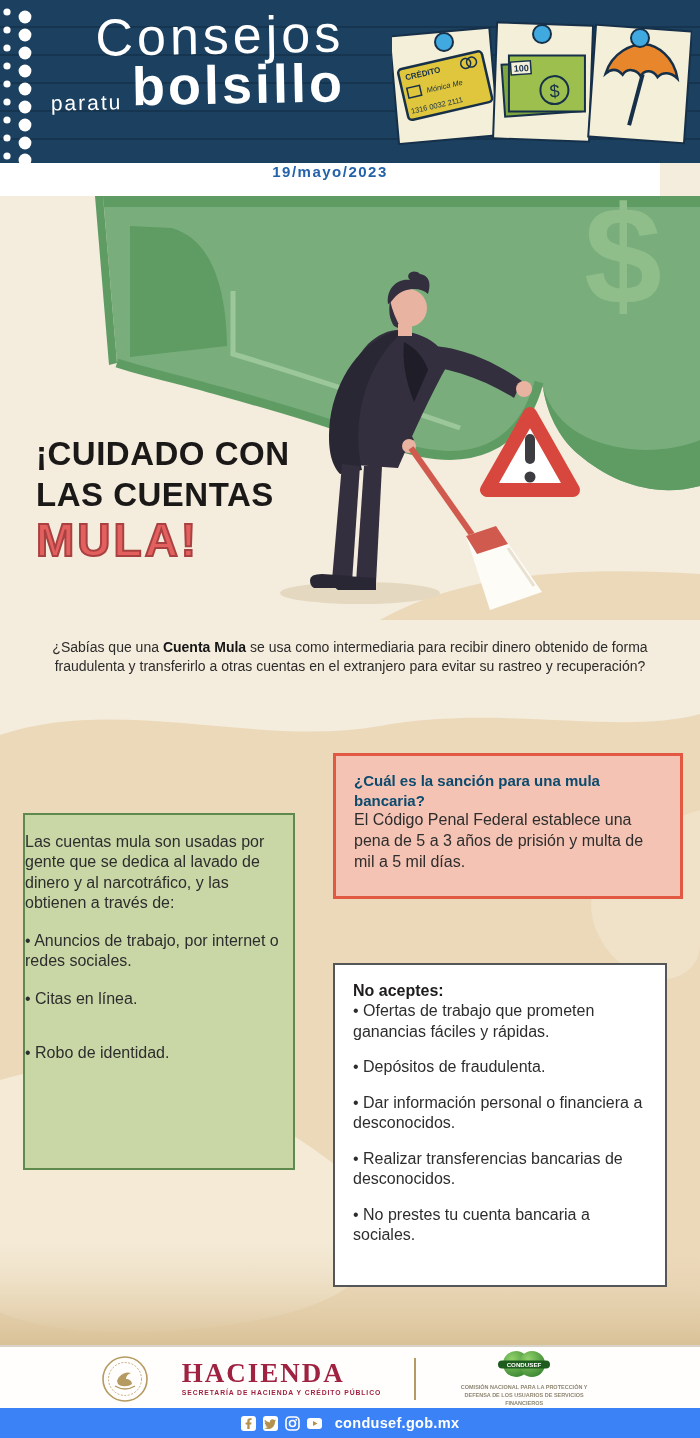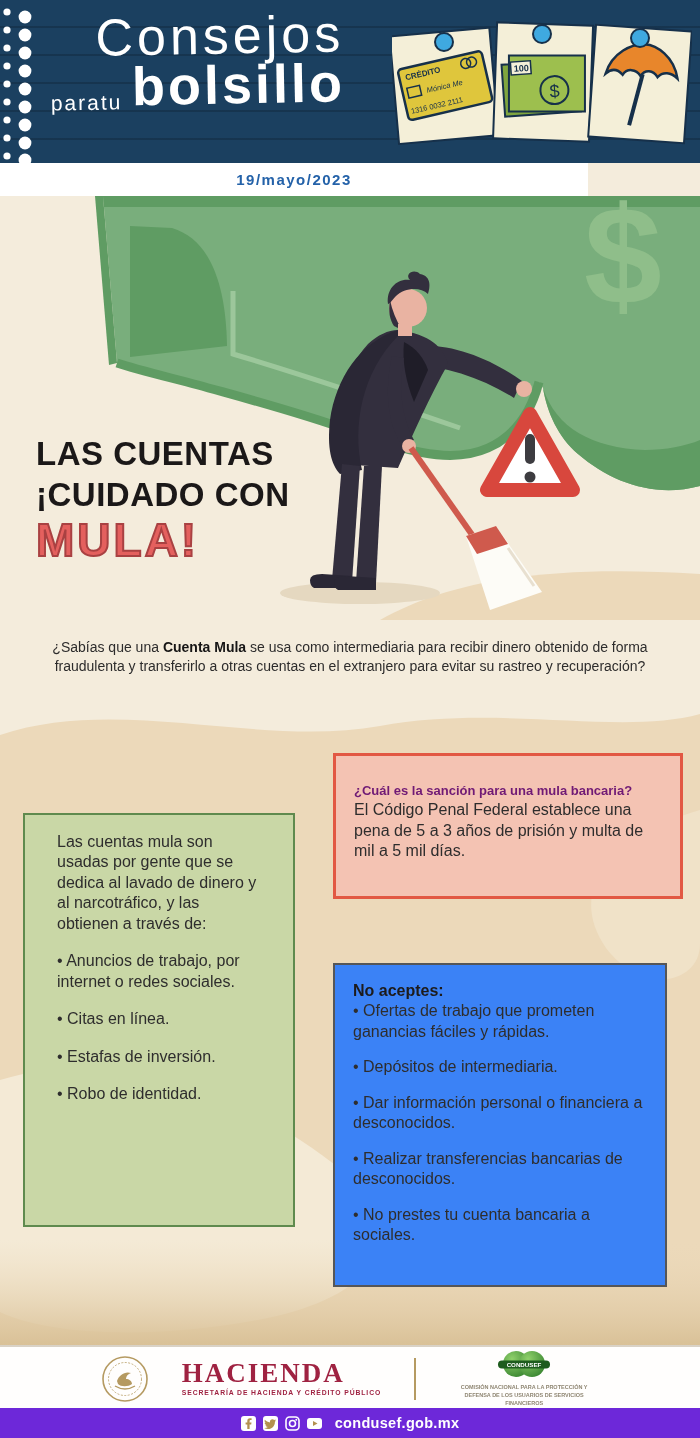--- a/index.html
+++ b/index.html
@@ -12,59 +12,59 @@
   .spiral{position:absolute;left:0;top:0;}
   .brand{position:absolute;left:50px;top:6px;color:#fff;transform:rotate(-1deg);}
   .brand .l1{font-size:52px;letter-spacing:4px;font-weight:400;}
   .brand .row2{display:flex;align-items:flex-end;margin-top:-6px;}
   .brand .smallwords{display:flex;flex-direction:row;align-items:flex-end;margin-right:10px;line-height:1;}
   .brand .sw{font-size:21px;letter-spacing:2px;}
   .brand .l2{font-size:54px;letter-spacing:3px;font-weight:700;line-height:0.95;}
   .notes{position:absolute;right:8px;top:14px;}
 
   
-  .dateband{position:absolute;left:0;top:163px;width:588px;height:33px;background:#ffffff;
-    display:flex;align-items:center;justify-content:center;}
+  .dateband{position:absolute;left:0;top:163px;width:660px;height:33px;background:#ffffff;
+    display:flex;align-items:flex-start;justify-content:center;}
   .dateband span{color:#2462a9;font-weight:bold;font-size:15px;letter-spacing:1.5px;}
 
   
   .illu{position:absolute;left:0;top:196px;width:700px;height:424px;}
   .hero{position:absolute;left:36px;top:433px;z-index:3;line-height:1.0;}
   .hero .hl{font-size:33px;font-weight:800;color:#1b1818;letter-spacing:0.5px;line-height:1.25;}
   .hero .hl3{font-size:46px;font-weight:800;color:#e4605e;-webkit-text-stroke:2px #a94142;letter-spacing:3px;line-height:1.05;}
 
   
   .intro{position:absolute;left:30px;top:624px;width:640px;text-align:center;z-index:3;
     font-size:14px;line-height:1.38;color:#2d2c2c;font-weight:500;}
   .intro b{color:#161515;}
 
   
   .waves{position:absolute;left:0;top:640px;width:700px;height:705px;z-index:0;}
 
   
   .box{position:absolute;z-index:2;box-sizing:border-box;color:#2e2d2d;}
   .box p{margin:0;}
   .box .gap{height:17px;}
-  .box-green{left:23px;top:813px;width:272px;height:414px;background:#c9d7a6;border:2px solid #5f8a4e;padding:17px 32px;font-size:16px;line-height:1.28;}
+  .box-green{left:23px;top:813px;width:272px;height:357px;background:#c9d7a6;border:2px solid #5f8a4e;padding:17px 0;font-size:16px;line-height:1.28;}
   .box-red{left:333px;top:753px;width:350px;height:146px;background:#f4c3b3;border:3px solid #e25843;padding:15px 18px;font-size:16px;line-height:1.3;}
-  .box-red .bt{font-weight:800;font-size:13px;color:#701a75;max-width:285px;line-height:1.3;margin-top:12px;}
-  .box-gray{left:333px;top:963px;width:334px;height:324px;background:#3b82f6;border:2px solid #555658;padding:16px 18px;font-size:16px;line-height:1.28;}
+  .box-red .bt{font-weight:800;font-size:15px;color:#0c4a6e;max-width:285px;line-height:1.3;}
+  .box-gray{left:333px;top:963px;width:334px;height:324px;background:#ffffff;border:2px solid #555658;padding:16px 18px;font-size:16px;line-height:1.28;}
   .box-gray .bt{font-weight:800;color:#1d1b1b;}
   .box-gray .gap{height:15px;}
 
   
   .footer-white{position:absolute;left:0;top:1345px;width:700px;height:63px;background:#fffefd;z-index:4;
     display:flex;align-items:center;justify-content:center;gap:33px;border-top:2px solid #d9d2c6;}
   .hac-block{display:flex;flex-direction:column;line-height:1;}
   .hac-name{font-family:"Liberation Serif", serif;font-weight:bold;font-size:27px;color:#9f2241;letter-spacing:2px;}
   .hac-sub{font-size:6.8px;color:#9f2241;font-weight:bold;letter-spacing:0.9px;margin-top:3px;}
   .vdiv{width:2px;height:42px;background:#b59a61;}
   .con-block{display:flex;flex-direction:column;align-items:center;}
   .con-sub{font-size:5.5px;color:#8f8672;text-align:center;width:150px;line-height:1.5;margin-top:3px;font-weight:bold;}
-  .footer-gold{position:absolute;left:0;top:1408px;width:700px;height:30px;background:#6d28d9;z-index:4;
+  .footer-gold{position:absolute;left:0;top:1408px;width:700px;height:30px;background:#3b82f6;z-index:4;
     display:flex;align-items:center;justify-content:center;gap:7px;}
   .sicon{width:15px;height:15px;display:block;}
   .site{color:#ffffff;font-weight:bold;font-size:14.5px;letter-spacing:0.3px;margin-left:6px;}
 </style>
 </head>
 <body>
 
 <div class="page">
 
   <div class="header">
@@ -203,22 +203,22 @@
     </g>
 
     <g>
       <path d="M530,218 L487,294 L573,294 Z" fill="#ffffff" stroke="#d8473d" stroke-width="14" stroke-linejoin="round"></path>
       <rect x="525" y="238" width="10" height="30" rx="5" fill="#3d3c40"></rect>
       <circle cx="530" cy="281" r="5.5" fill="#3d3c40"></circle>
     </g>
   </svg>
 
   <div class="hero">
+    <div class="hl">¡CUIDADO CON</div>
     <div class="hl">LAS CUENTAS</div>
-    <div class="hl">¡CUIDADO CON</div>
     <div class="hl3">MULA!</div>
   </div>
 
   <p class="intro"><span>¿Sabías que una </span><b>Cuenta Mula</b><span> se usa como intermediaria para recibir dinero obtenido de forma fraudulenta y transferirlo a otras cuentas en el extranjero para evitar su rastreo y recuperación?</span></p>
 
   <svg class="waves" viewBox="0 0 700 705">
     <path d="M0,95 C120,55 260,108 380,86 C500,64 620,96 700,74 L700,705 L0,705 Z" fill="#ecd9ba"></path>
     <path d="M0,440 C140,398 262,468 342,530 C422,592 378,658 258,680 C140,702 40,692 0,672 Z" fill="#f4ead6"></path>
     <path d="M700,170 C610,196 566,250 606,308 C642,356 700,344 700,304 Z" fill="#f0e2c8"></path>
     <defs>
@@ -230,35 +230,34 @@
     <rect x="0" y="600" width="700" height="105" fill="url(#botg)"></rect>
   </svg>
 
   <div class="box box-green">
     <p>Las cuentas mula son usadas por gente que se dedica al lavado de dinero y al narcotráfico, y las obtienen a través de:</p>
     <div class="gap"></div>
     <p>• Anuncios de trabajo, por internet o redes sociales.</p>
     <div class="gap"></div>
     <p>• Citas en línea.</p>
     <div class="gap"></div>
-    <p>• Estafas de inversión.</p>
     <div class="gap"></div>
     <p>• Robo de identidad.</p>
   </div>
 
   <div class="box box-red">
     <p class="bt">¿Cuál es la sanción para una mula bancaria?</p>
     <p>El Código Penal Federal establece una pena de 5 a 3 años de prisión y multa de mil a 5 mil días.</p>
   </div>
 
   <div class="box box-gray">
     <p class="bt">No aceptes:</p>
     <p>• Ofertas de trabajo que prometen ganancias fáciles y rápidas.</p>
     <div class="gap"></div>
-    <p>• Depósitos de intermediaria.</p>
+    <p>• Depósitos de fraudulenta.</p>
     <div class="gap"></div>
     <p>• Dar información personal o financiera a desconocidos.</p>
     <div class="gap"></div>
     <p>• Realizar transferencias bancarias de desconocidos.</p>
     <div class="gap"></div>
     <p>• No prestes tu cuenta bancaria a sociales.</p>
   </div>
 
   <div class="footer-white">
     <svg width="48" height="48" viewBox="0 0 48 48">

